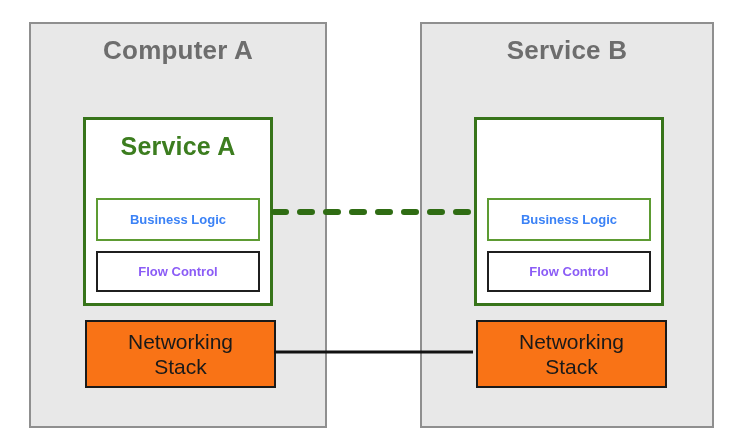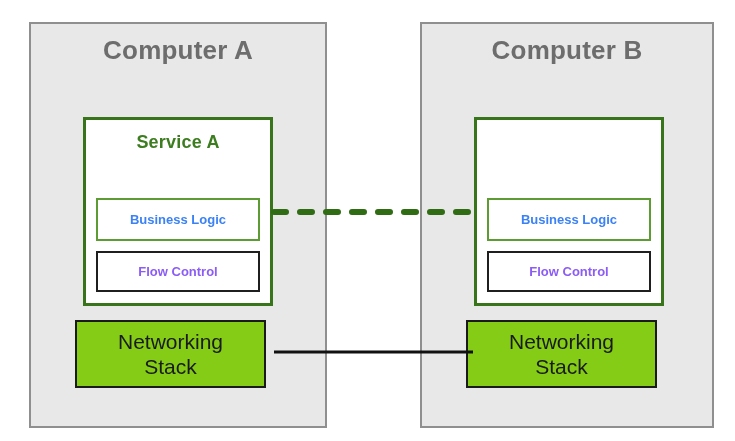--- a/index.html
+++ b/index.html
@@ -37,21 +37,21 @@
     left: 52px;
     top: 93px;
     width: 184px;
     height: 183px;
     background: #ffffff;
     border: 3px solid #37741a;
   }
   .service-title {
     margin-top: 12px;
     text-align: center;
-    font-size: 18px;
+    font-size: 25px;
     font-weight: bold;
     color: #3c7d1f;
     letter-spacing: 0.2px;
   }
   .component-box {
     position: absolute;
     left: 10px;
     width: 160px;
     background: #ffffff;
     display: flex;
@@ -67,25 +67,25 @@
     color: #3b82f6;
   }
   .flow-control {
     top: 131px;
     height: 37px;
     border: 2px solid #1f1f1f;
     color: #8b5cf6;
   }
   .network-box {
     position: absolute;
-    left: 44px;
+    left: 54px;
     top: 296px;
     width: 187px;
     height: 64px;
-    background: #84cc16;
+    background: #f97316;
     border: 2px solid #1a1a1a;
     display: flex;
     align-items: center;
     justify-content: center;
     text-align: center;
     font-size: 21px;
     color: #1a1a1a;
     line-height: 1.2;
   }
   .network-box span { display: inline-block; width: 130px; }
@@ -111,21 +111,21 @@
       <div class="component-box business-logic">Business Logic</div>
       <div class="component-box flow-control">Flow Control</div>
     </div>
 
     <div class="network-box">
       <span>Networking Stack</span>
     </div>
   </div>
 
   <div class="computer-box computer-b">
-    <div class="computer-title">Computer B</div>
+    <div class="computer-title">Service B</div>
 
     <div class="service-box">
       <div class="component-box business-logic">Business Logic</div>
       <div class="component-box flow-control">Flow Control</div>
     </div>
 
     <div class="network-box">
       <span>Networking Stack</span>
     </div>
   </div>

